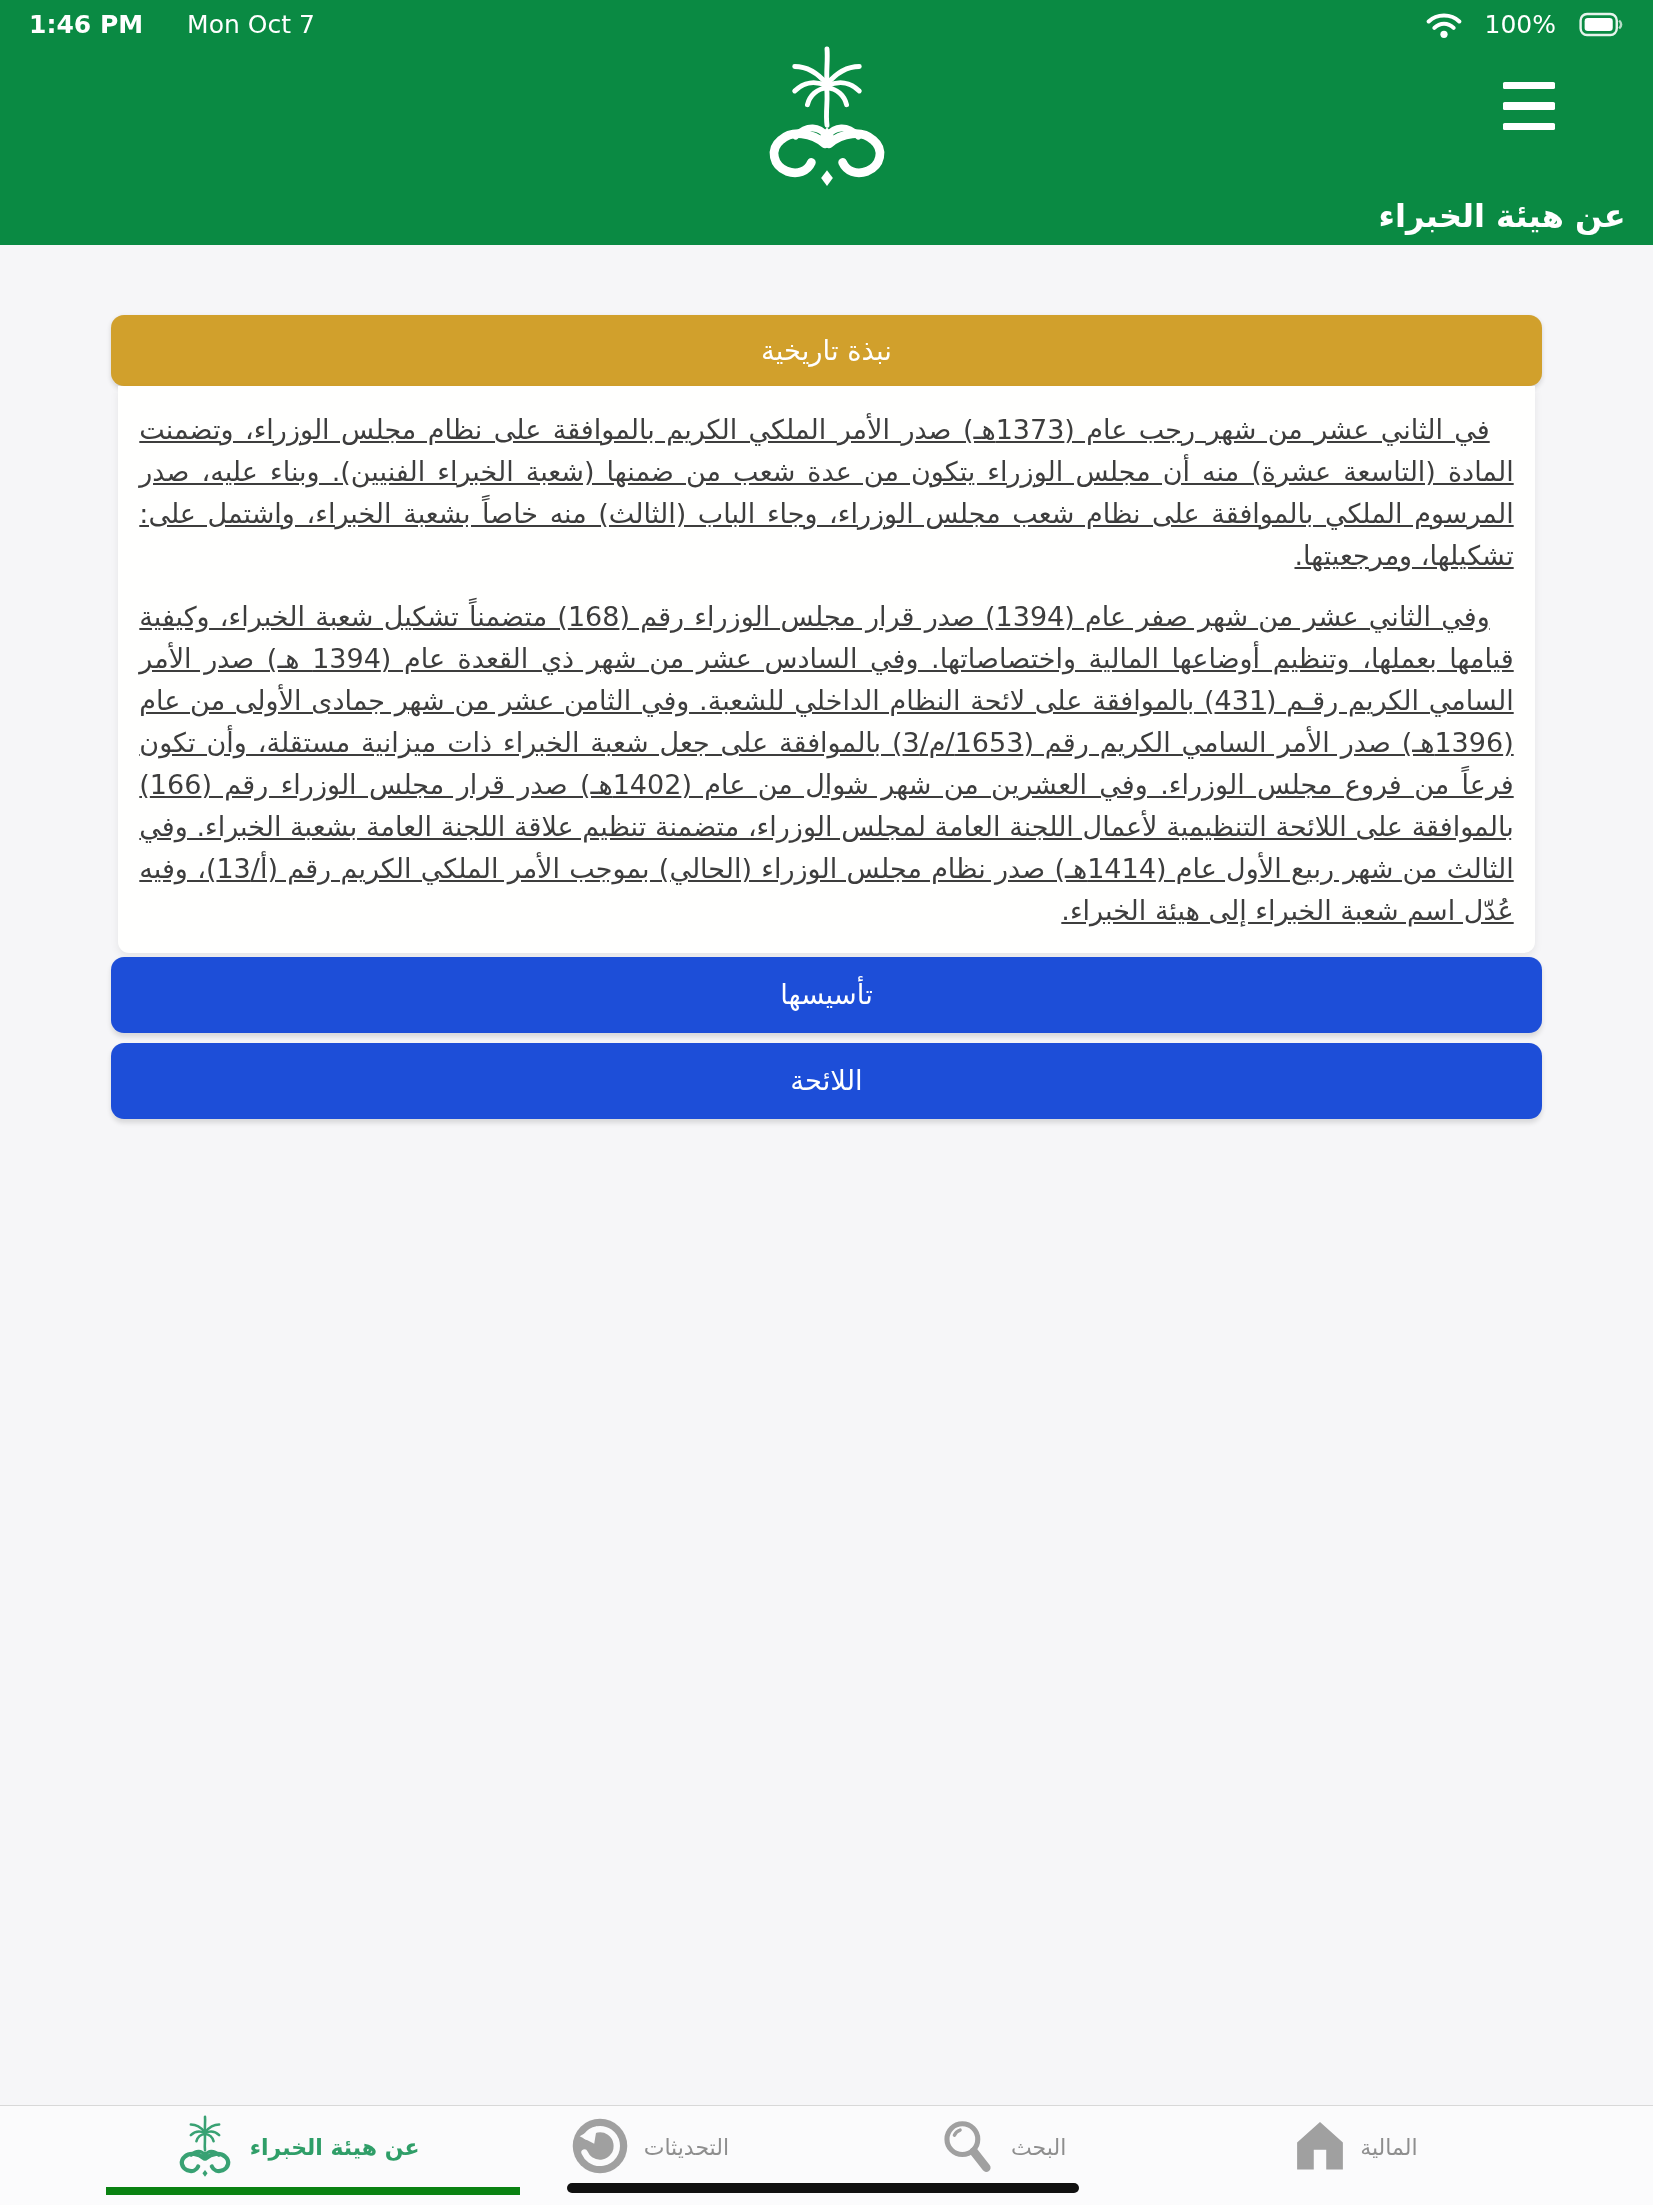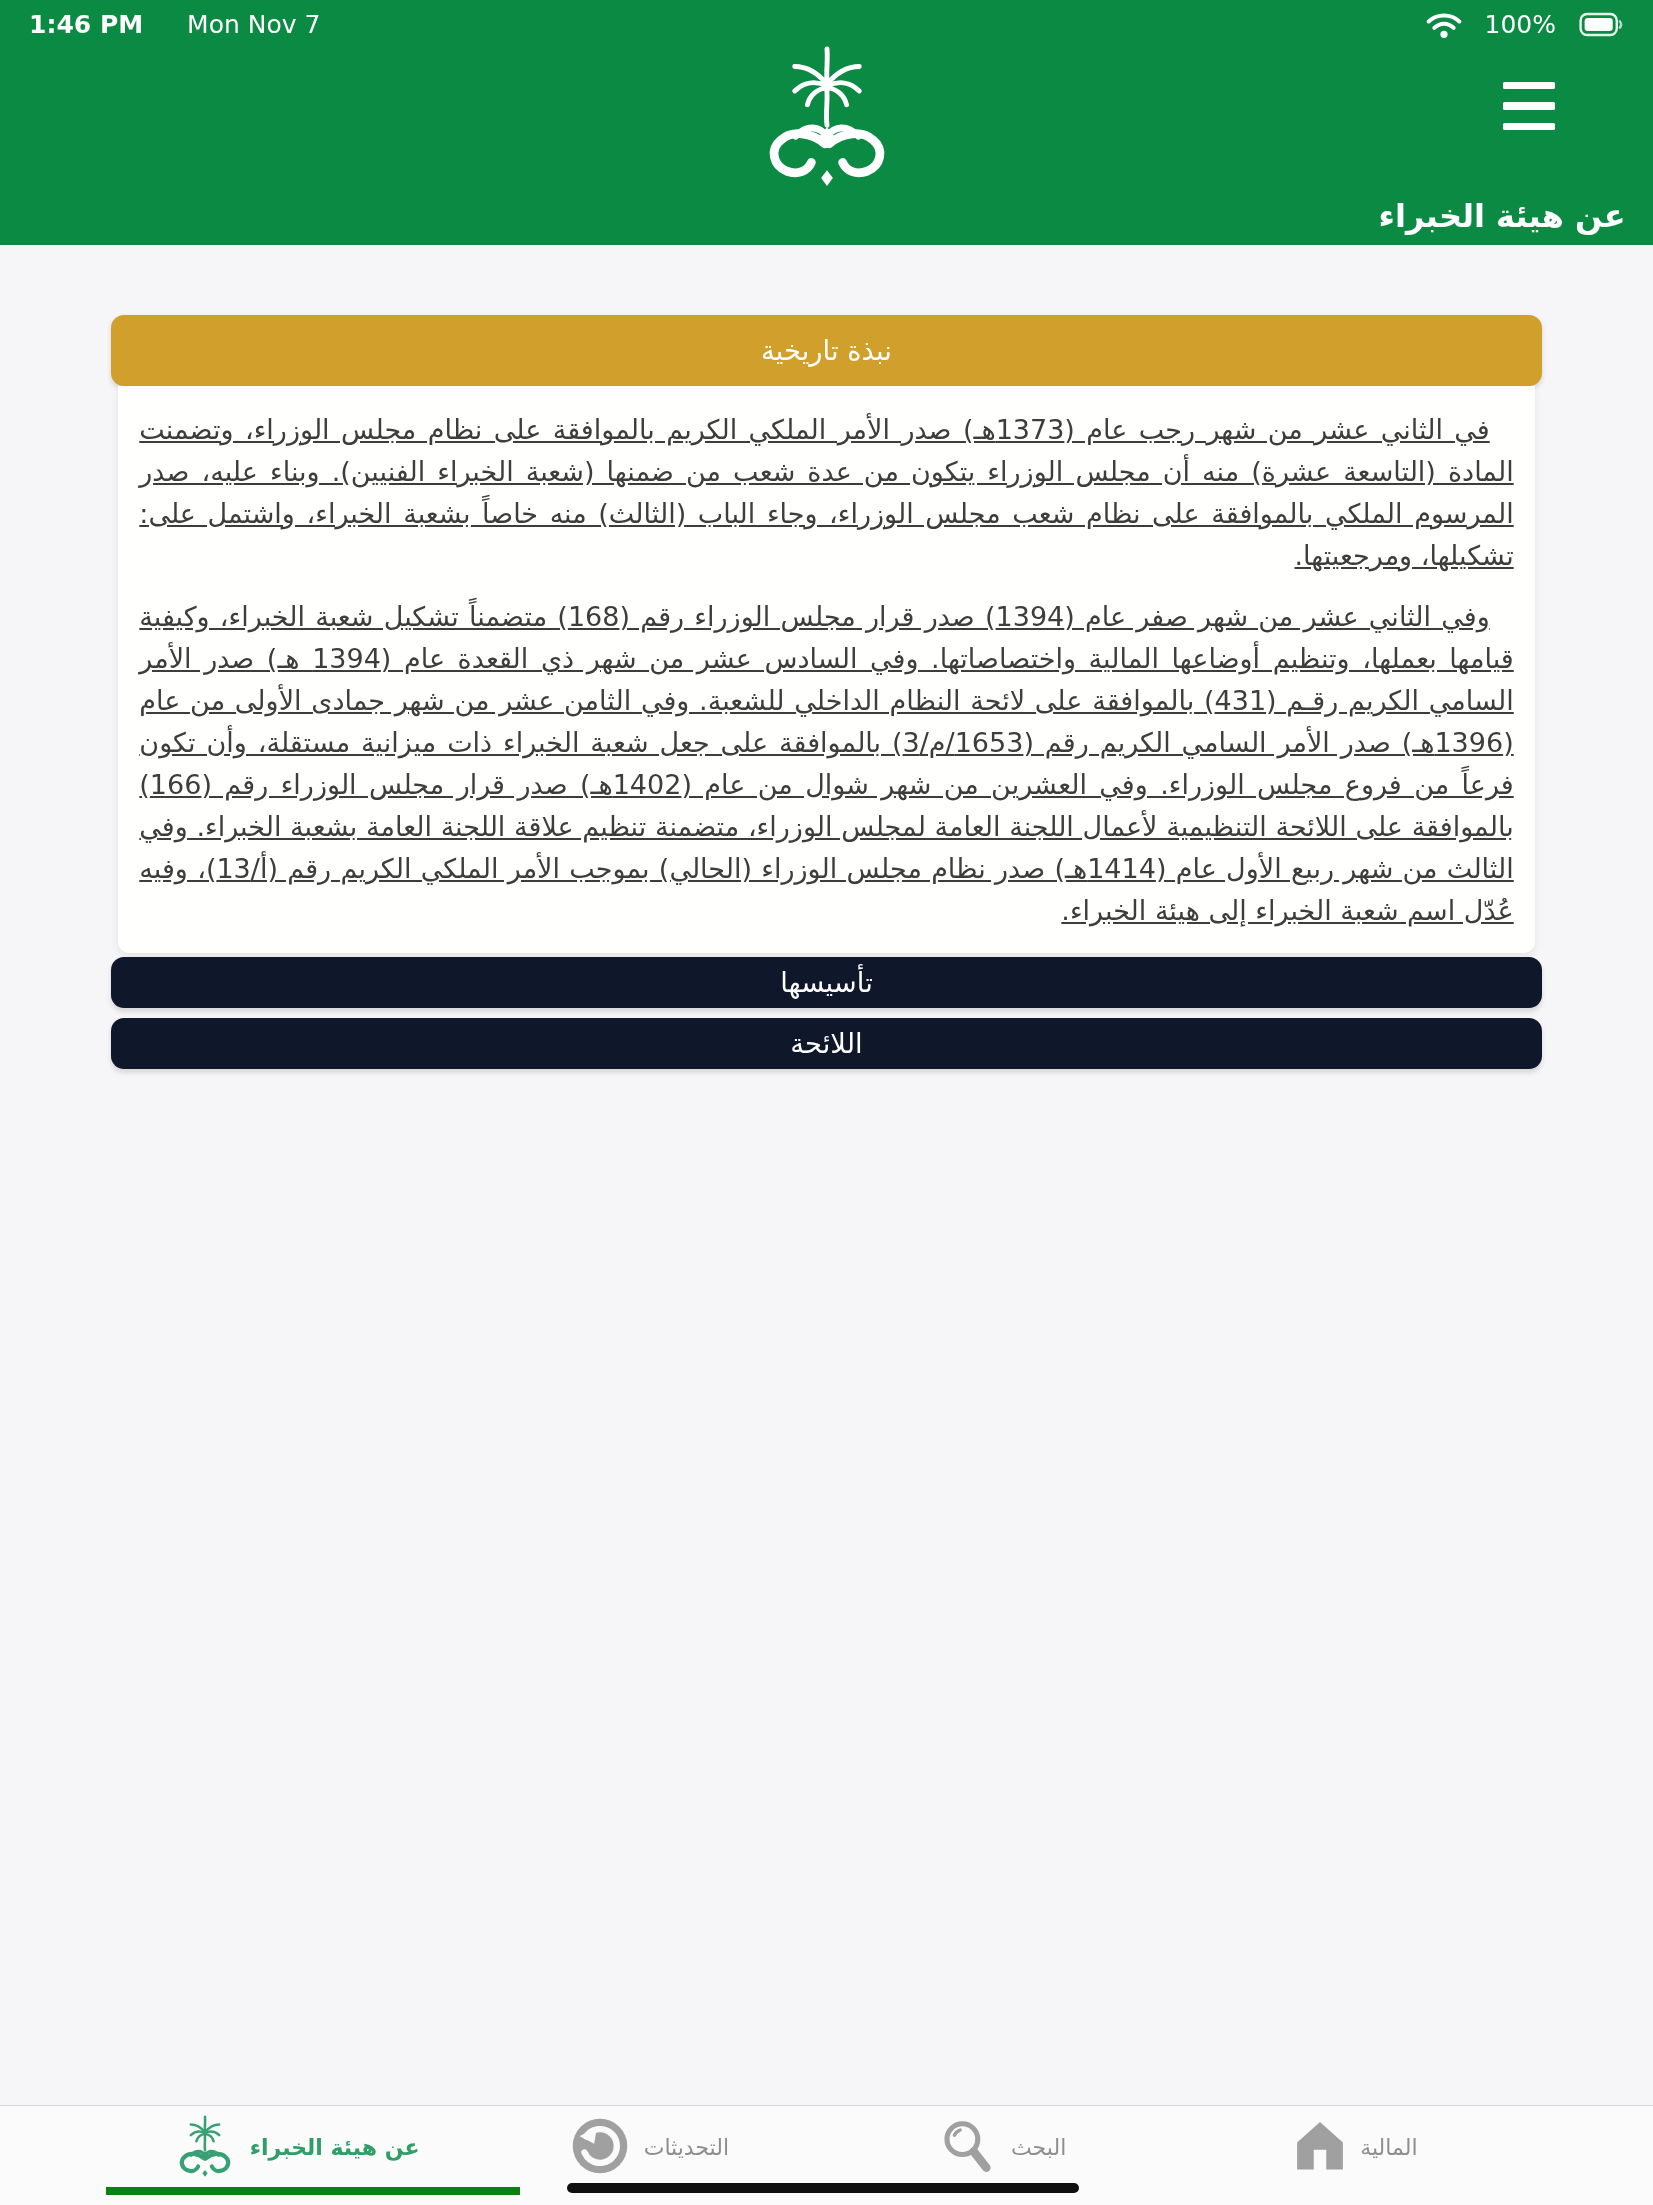--- a/index.html
+++ b/index.html
@@ -42,22 +42,22 @@
   .card{
     margin:0 7.3px;background:#fffffe;border-radius:0 0 11.3px 11.3px;
     padding:22.6px 21px 21px;box-shadow:0 4px 8px rgba(0,0,0,.07);
   }
   .card p{
     margin:0 0 19.4px;color:#3d3d3d;font-size:27px;line-height:42px;
     text-align:justify;text-indent:24px;direction:rtl;text-decoration:underline;
   }
   .card p:last-child{margin-bottom:0;}
   .gold-btn{
-    display:block;width:100%;height:51px;margin-top:9.7px;border:none;cursor:pointer;
-    border-radius:13px;background:#0f172a;color:#fff;font-size:27.4px;
+    display:block;width:100%;height:76px;margin-top:9.7px;border:none;cursor:pointer;
+    border-radius:13px;background:#1d4ed8;color:#fff;font-size:27.4px;
     font-family:inherit;box-shadow:0 3.2px 5.7px rgba(0,0,0,.12);
   }
   .gold-btn.first{margin-top:4px;}
   
   .tab-bar{
     position:absolute;bottom:0;left:0;width:1653px;height:100px;
     background:#fbfbfc;border-top:1.6px solid #d8d8d8;
     display:flex;direction:ltr;padding:0 121px;box-sizing:border-box;
   }
   .tab-item{
@@ -73,21 +73,21 @@
 </style>
 </head>
 <body>
 
 <div class="screen">
 
   <header class="app-header">
     <div class="status-bar">
       <div class="status-left">
         <span class="status-time">1:46 PM</span>
-        <span class="status-date">Mon Nov 7</span>
+        <span class="status-date">Mon Oct 7</span>
       </div>
       <div class="status-right">
         <span>
           <svg width="36" height="27.4" viewBox="0 0 44 34">
             <path d="M3,13 C13,3 31,3 41,13" stroke="#fff" stroke-width="5" fill="none" stroke-linecap="round"></path>
             <path d="M10,21 C17,14 27,14 34,21" stroke="#fff" stroke-width="5" fill="none" stroke-linecap="round"></path>
             <circle cx="22" cy="29" r="4.5" fill="#fff"></circle>
           </svg>
         </span>
         <span class="batt-pct">100%</span>

